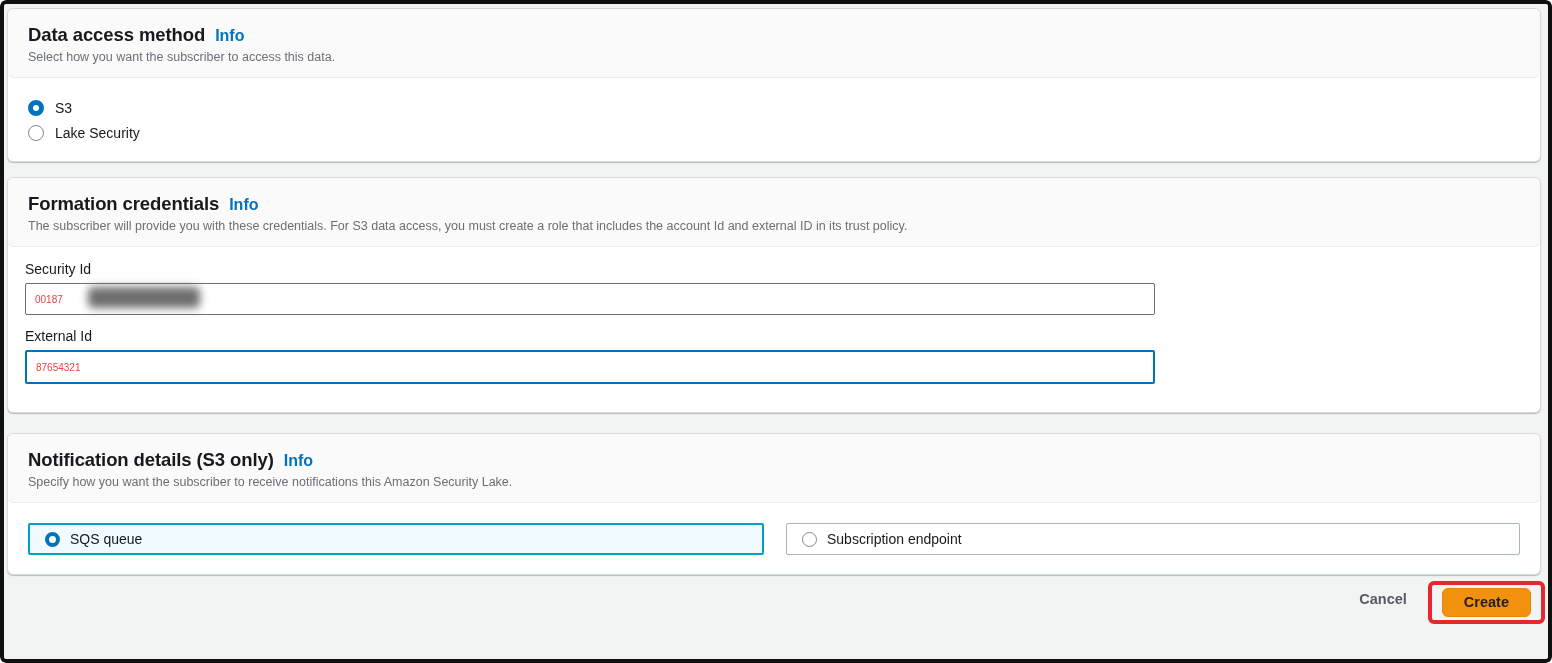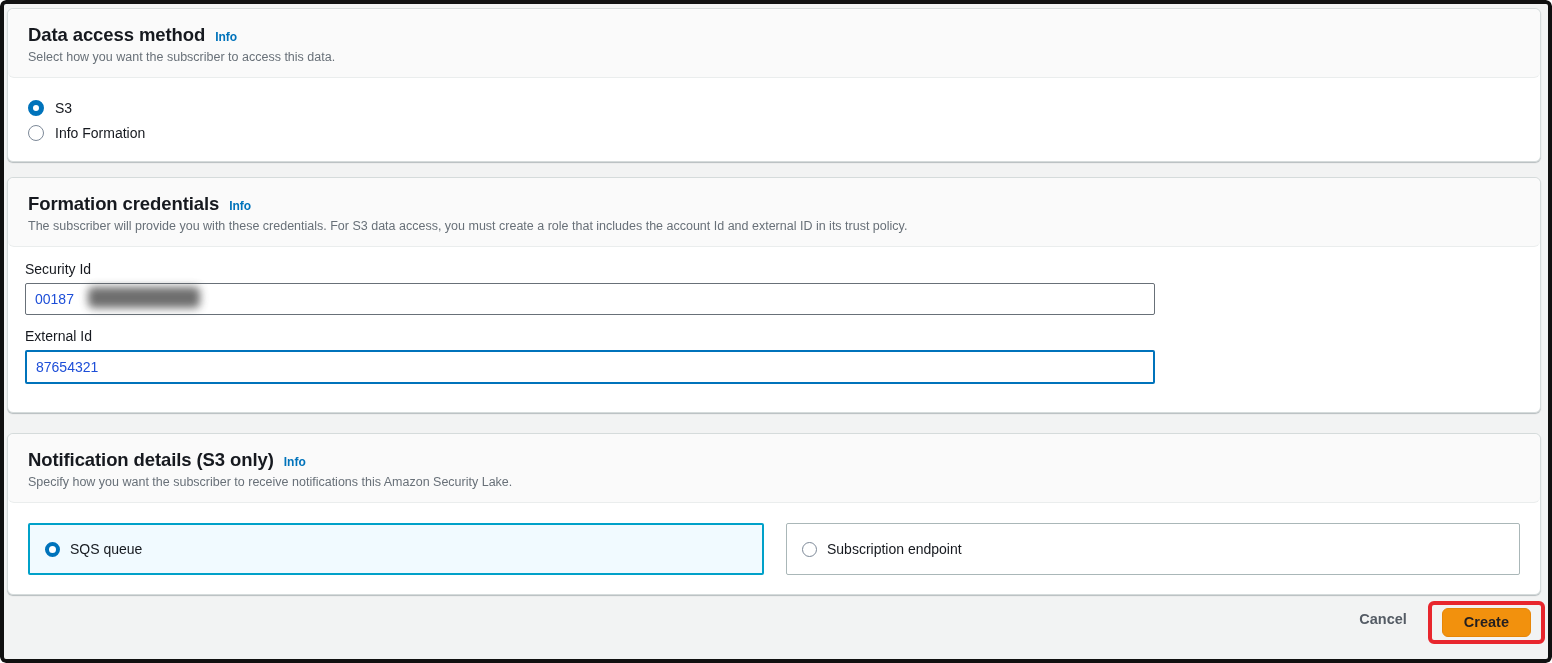--- a/index.html
+++ b/index.html
@@ -32,21 +32,21 @@
     padding: 15px 20px 13px 20px;
   }
   .title-row { display: flex; align-items: baseline; }
   .panel-title {
     font-size: 18.5px;
     font-weight: 700;
     color: #16191f;
     letter-spacing: -0.1px;
   }
   .info-link {
-    font-size: 12px;
+    font-size: 16px;
     font-weight: 700;
     color: #0073bb;
     margin-left: 10px;
     text-decoration: none;
     cursor: pointer;
   }
   .panel-desc {
     margin-top: 4px;
     font-size: 12.5px;
     color: #687078;
@@ -86,22 +86,22 @@
   .field + .field { margin-top: 13px; }
   .input-wrap { position: relative; width: 1130px; }
   .text-input {
     width: 100%;
     height: 30px;
     border: 1px solid #687078;
     border-radius: 2px;
     background: #fff;
     padding: 15px 9px;
     font-family: "Liberation Sans", sans-serif;
-    font-size: 14px;
-    color: #1d4ed8;
+    font-size: 10px;
+    color: #ef4444;
     outline: none;
   }
   .text-input.focused {
     height: 32px;
     border: 2px solid #0073bb;
   }
   .redaction {
     position: absolute;
     left: 63px; top: 4px;
     width: 112px; height: 21px;
@@ -113,21 +113,21 @@
   }
 
   
   .panel-body.tiles {
     padding: 20px 20px 19px 20px;
     display: flex;
     gap: 22px;
   }
   .tile {
     flex: 1;
-    height: 52px;
+    height: 32px;
     display: flex;
     align-items: center;
     padding-left: 15px;
     background: #fff;
     border: 1px solid #aab7b8;
     border-radius: 2px;
     cursor: pointer;
   }
   .tile.selected {
     background: #f1faff;
@@ -194,21 +194,21 @@
       </div>
       <div class="panel-desc">Select how you want the subscriber to access this data.</div>
     </div>
     <div class="panel-body">
       <label class="radio-row">
         <span class="radio checked"></span>
         <span class="radio-label">S3</span>
       </label>
       <label class="radio-row">
         <span class="radio"></span>
-        <span class="radio-label">Info Formation</span>
+        <span class="radio-label">Lake Security</span>
       </label>
     </div>
   </section>
 
   <section class="panel panel-2">
     <div class="panel-header">
       <div class="title-row">
         <h2 class="panel-title">Formation credentials</h2>
         <a class="info-link">Info</a>
       </div>

